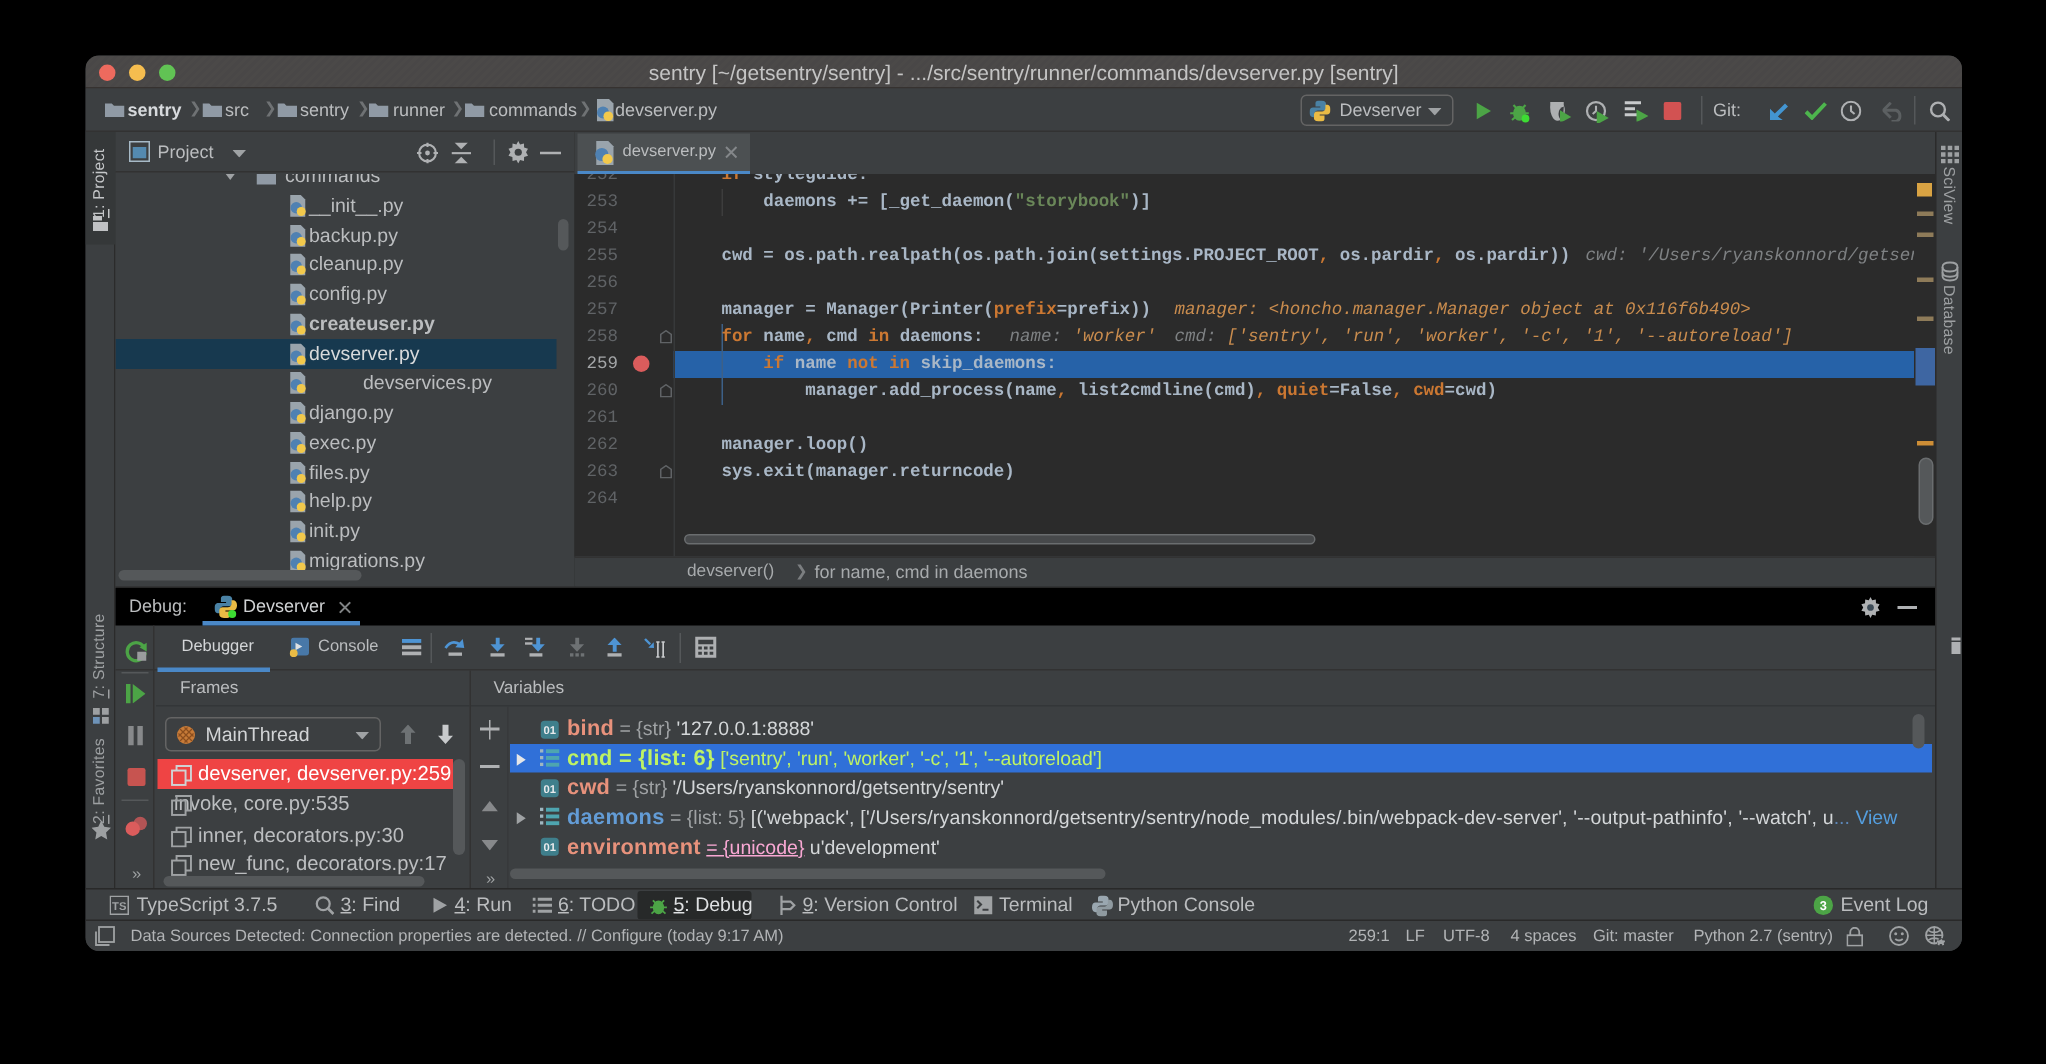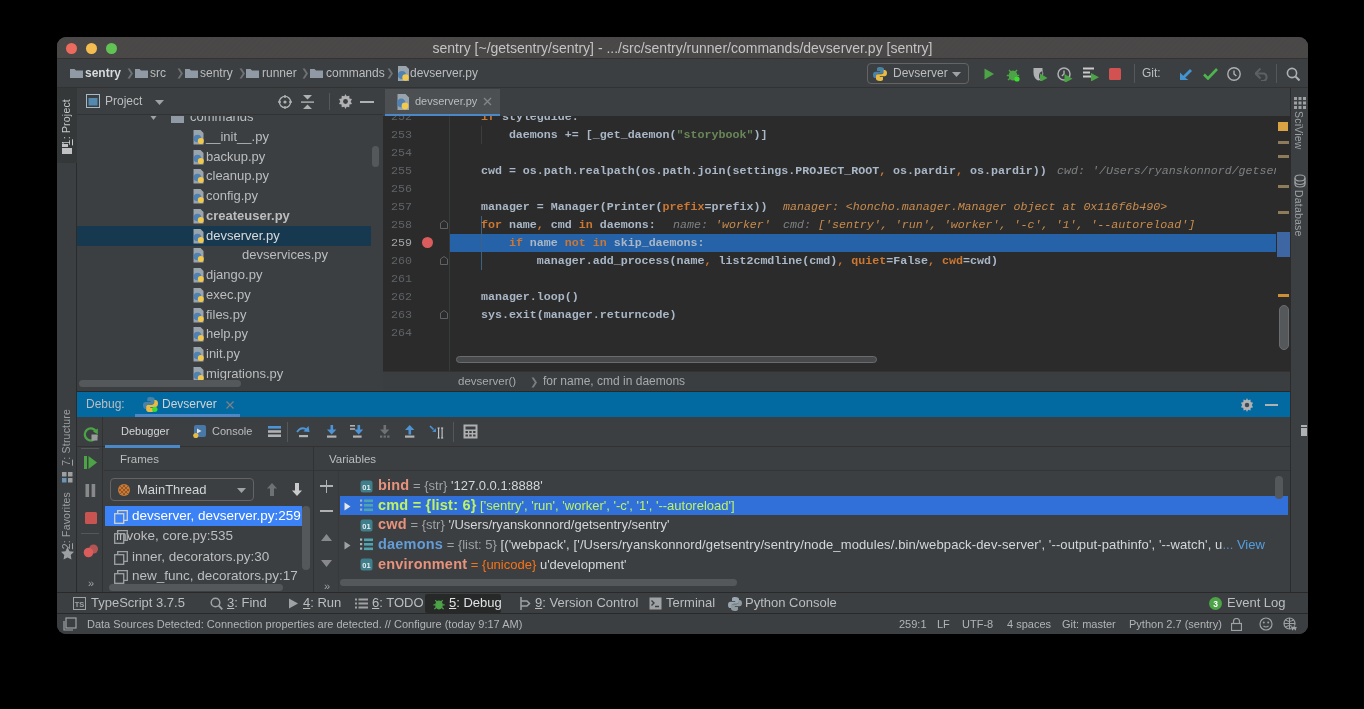--- a/index.html
+++ b/index.html
@@ -59,21 +59,21 @@
   .ctxbar { position:absolute; left:0; top:283px; width:100%; height:20px; background:#3b3e40;
      border-top:1px solid #323232; color:#a7aaac; font-size:11.5px; line-height:19px; }
 
   
   .stripeR { position:absolute; right:0; top:51px; width:18px; height:504px;
      background:#3c3f41; border-left:1px solid #2b2b2b; }
 
   
   .debug { position:absolute; left:20px; top:354px; width:1213px; height:201px;
       background:#3c3f41; border-top:1px solid #282828; }
-  .dbghead { position:absolute; left:0; top:0; width:100%; height:25px; background:#0369a1; }
+  .dbghead { position:absolute; left:0; top:0; width:100%; height:25px; background:#000000; }
   .dbgtools { position:absolute; left:0; top:25px; width:100%; height:30px; border-bottom:1px solid #323232; }
   .dbgleft { position:absolute; left:0; top:25px; width:26px; height:176px; border-right:1px solid #323232; }
   .phead { position:absolute; top:55px; height:24px; border-bottom:1px solid #333638;
       color:#bbbdbf; font-size:11.5px; line-height:24px; }
   .frow { position:absolute; height:20px; line-height:20px; font-size:13.5px; color:#bcbec0; white-space:nowrap; }
   .vrow { position:absolute; height:19.5px; line-height:19.5px; font-size:13px; color:#bcbec0; white-space:nowrap; }
   .vrow b { font-size:14.5px; letter-spacing:0.2px; font-weight:bold; }
 
   
   .btoolbar { position:absolute; left:0; top:555px; width:100%; height:21px; background:#3c3f41;
@@ -599,21 +599,21 @@
           <path d="M0 0 h9 L4.5 5 Z" fill="#9fa2a4"></path>
         </svg>
     </div>
     <svg class="abs" style="left:189px; top:91px;" width="12" height="13" viewBox="0 0 12 13">
       <path d="M6 0 L11 5.5 H8 V13 H4 V5.5 H1 Z" fill="#6e7274"></path>
       </svg>
     <svg class="abs" style="left:214px; top:91px;" width="12" height="13" viewBox="0 0 12 13">
       <path d="M6 13 L1 7.5 H4 V0 H8 V7.5 H11 Z" fill="#c8cacc"></path>
       </svg>
 
-    <div class="frow" style="left:28px; top:114px; width:197px; background:#3b82f6; color:#fff;">
+    <div class="frow" style="left:28px; top:114px; width:197px; background:#ef4444; color:#fff;">
       <svg class="abs" style="left:9px; top:3.5px;" width="14" height="14" viewBox="0 0 14 14">
           <g fill="none" stroke="#d0d2d4" stroke-width="1.3">
             <rect x="0.7" y="3.7" width="9" height="9.6"></rect>
             <path d="M3.7 3.7 V0.7 H13.3 V10.3 H10"></path>
           </g>
         </svg>
       <span style="margin-left:27px;">devserver, devserver.py:259</span>
     </div>
     <div class="frow" style="left:28px; top:134px; width:197px;">
       <svg class="abs" style="left:9px; top:3.5px;" width="14" height="14" viewBox="0 0 14 14">
@@ -714,21 +714,21 @@
               <rect x="4" y="9.5" width="9" height="2.6" fill="#4ea5b0"></rect>
             </g>
           </svg>
           <span style="position:absolute; left:38px; width:890px; overflow:hidden; white-space:nowrap;"><b style="color:#639cd6;">daemons</b> <span style="color:#9fa2a4;">= {list: 5}</span> <span style="color:#d4d7d9; letter-spacing:0.12px;">[('webpack', ['/Users/ryanskonnord/getsentry/sentry/node_modules/.bin/webpack-dev-server', '--output-pathinfo', '--watch', u</span><span style="color:#5d87b8;">...</span> <span style="color:#549edf;">View</span></span>
         </div>
 <div class="vrow" style="left:263px; top:162.75px; width:932px;">
           <svg class="abs" style="left:20px; top:3.5px;" width="13" height="13" viewBox="0 0 13 13">
             <rect x="0.5" y="0.5" width="12" height="12" rx="2.5" fill="#3f7f8c"></rect>
             <text x="6.5" y="9.5" font-family="Liberation Sans" font-size="7.5" font-weight="bold" fill="#e8eaec" text-anchor="middle">01</text>
           </svg>
-          <span style="position:absolute; left:38px;"><b style="color:#e8927c;">environment</b> <span style="color:#f97316;">= {unicode}</span> <span style="color:#d4d7d9;">u'development'</span></span>
+          <span style="position:absolute; left:38px;"><b style="color:#e8927c;">environment</b> <span style="color:#f9a8d4;text-decoration:underline;">= {unicode}</span> <span style="color:#d4d7d9;">u'development'</span></span>
         </div>
       </div>
     <div class="thumb" style="left:1198px; top:84px; width:8px; height:23px;"></div>
     <div class="thumb" style="left:263px; top:187px; width:397px; height:7px;"></div>
   </div>
 
   <div class="btoolbar" id="btoolbar">
     <svg class="abs" style="left:16px; top:4px;" width="13" height="13" viewBox="0 0 13 13">
       <rect x="0.5" y="0.5" width="12" height="12" fill="none" stroke="#9fa2a4" stroke-width="1"></rect>
       <text x="6.5" y="9.8" font-family="Liberation Sans" font-size="7.5" font-weight="bold" fill="#9fa2a4" text-anchor="middle">TS</text>

